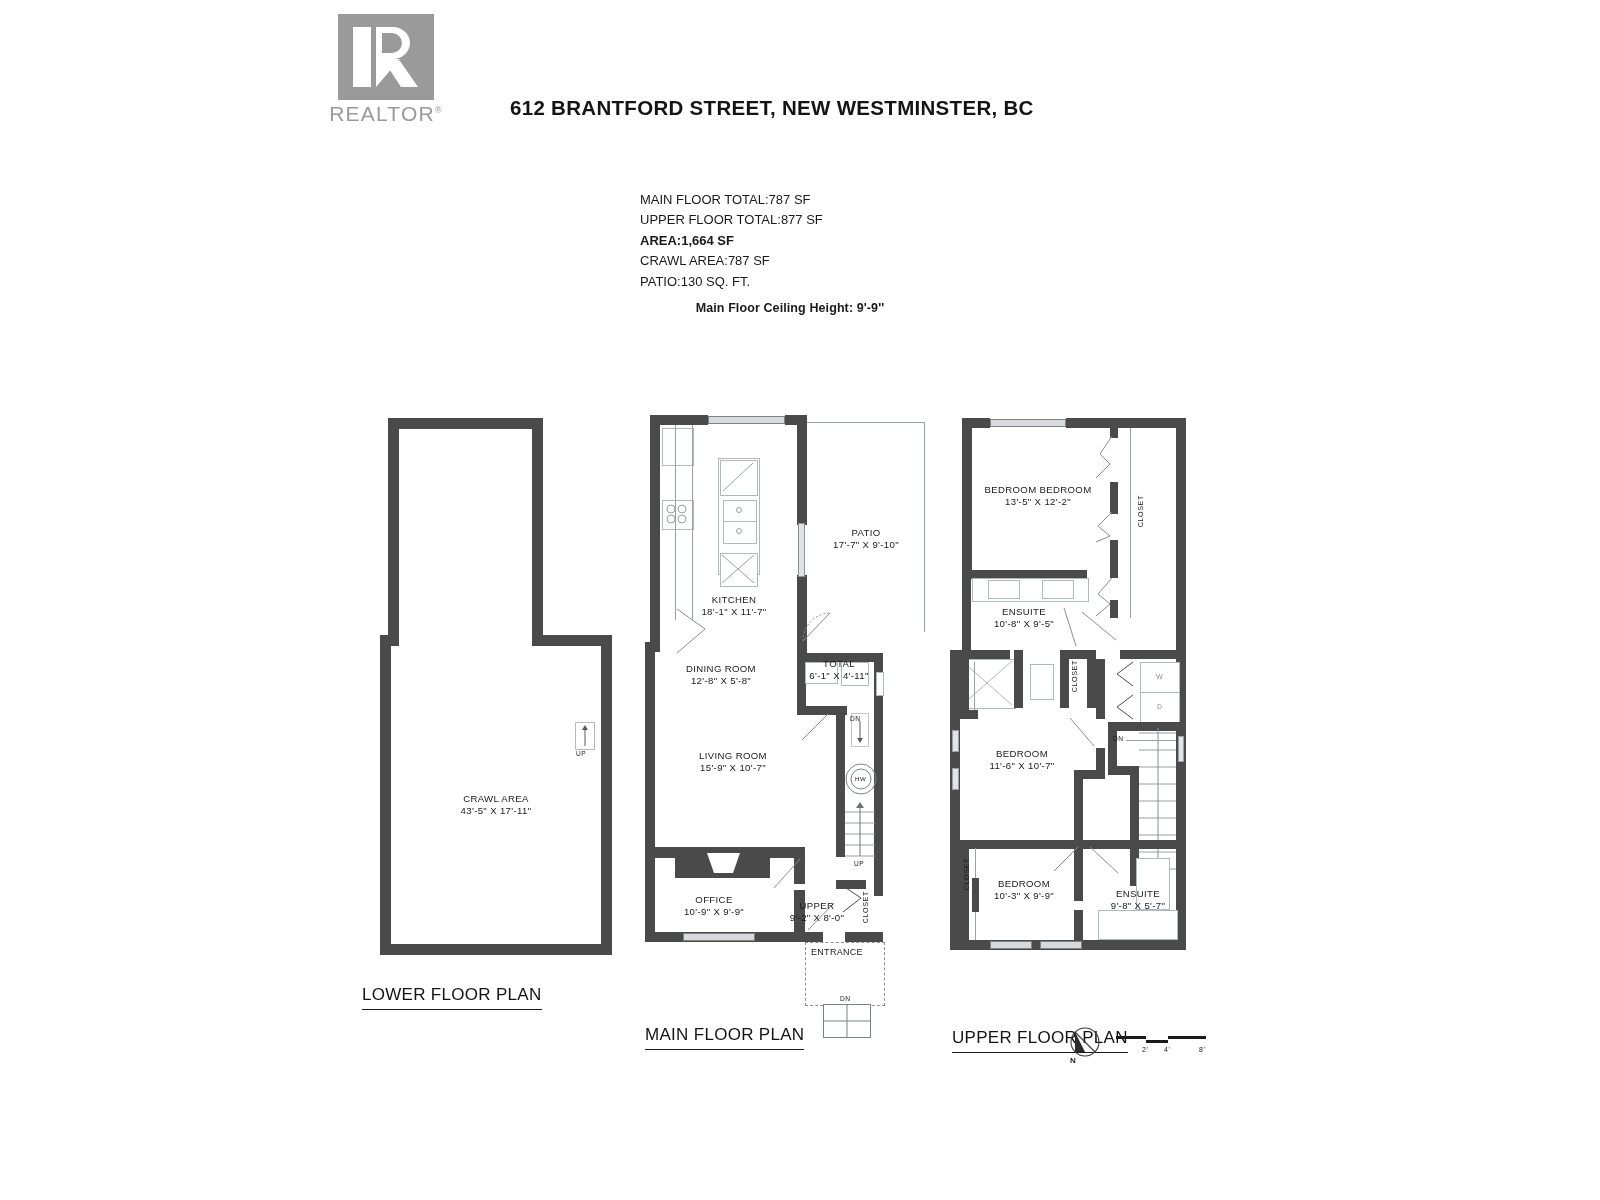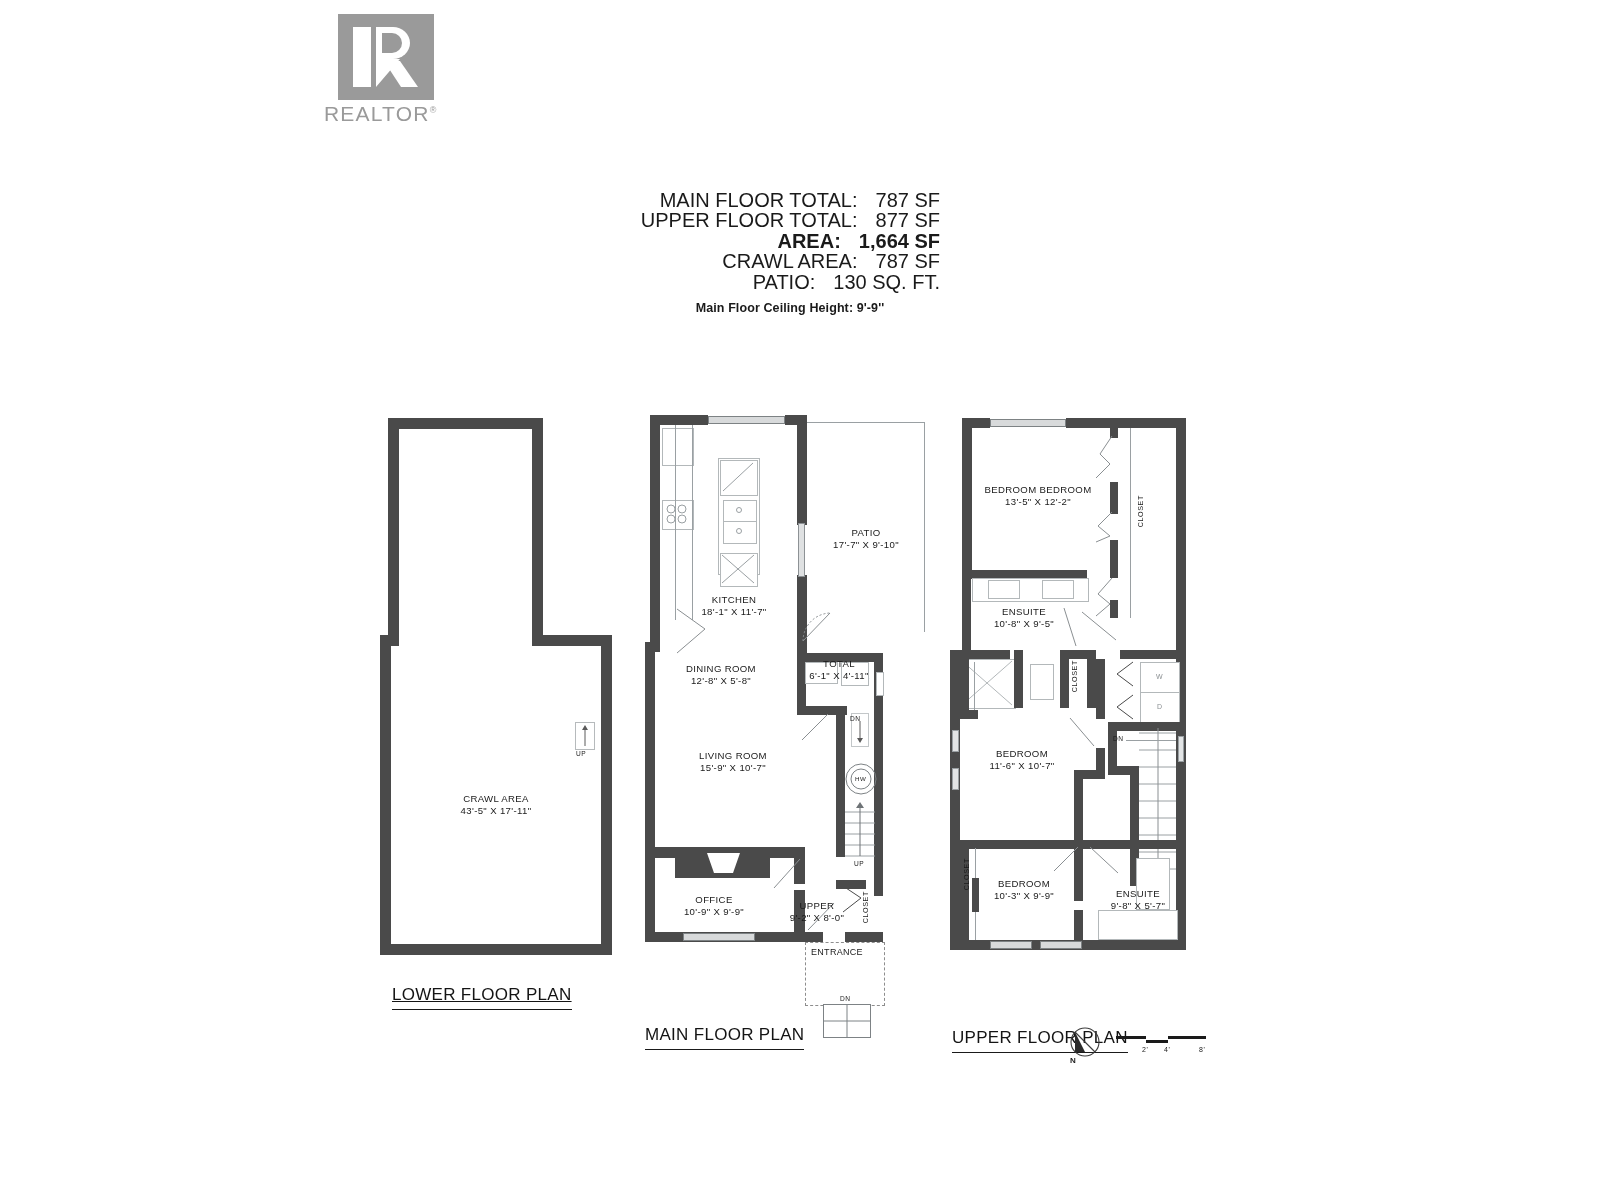--- a/index.html
+++ b/index.html
@@ -11,33 +11,33 @@
   }
   .abs{position:absolute;}
 
   
   #header-block{position:absolute;left:0;top:0;width:1600px;height:150px;}
   #realtor-logo{position:absolute;left:338px;top:14px;width:96px;height:110px;}
   #realtor-mark{
     position:absolute;left:0;top:0;width:96px;height:86px;background:#9a9a9a;
   }
   #realtor-word{
-    position:absolute;left:-14px;top:88px;width:124px;text-align:left;
+    position:absolute;left:-14px;top:88px;width:124px;text-align:center;
     font-size:21px;letter-spacing:1.2px;color:#9a9a9a;font-weight:400;
   }
   #realtor-word sup{font-size:9px;vertical-align:super;}
   #property-title{
     position:absolute;left:510px;top:96px;font-size:20.5px;font-weight:bold;
     letter-spacing:.3px;white-space:nowrap;color:#141414;
   }
 
   
   #summary-block{position:absolute;left:640px;top:190px;width:300px;}
-  .sum-row{display:flex;justify-content:flex-end;align-items:baseline;
-    font-size:20px;line-height:20.4px;white-space:nowrap;gap:18px;}
+  .sum-row{display:flex;justify-content:flex-start;align-items:baseline;
+    font-size:13px;line-height:20.4px;white-space:nowrap;}
   .sum-row .lbl{text-align:left;}
   .sum-row .val{text-align:right;}
   .sum-row.total .lbl,.sum-row.total .val{font-weight:bold;}
   #ceiling-note{margin-top:9px;text-align:center;font-size:12.5px;font-weight:bold;
     letter-spacing:.1px;}
 
   
   .plan{position:absolute;}
   .wall{position:absolute;background:#4a4a4a;}
   .thinline{position:absolute;background:#9aa0a3;}
@@ -73,20 +73,21 @@
         <path d="M38 13 L55 13 A17 16 0 0 1 55 45 L38 45 Z" fill="#ffffff"></path>
         <path d="M44 19 L54 19 A10 10 0 0 1 54 39 L44 39 Z" fill="#9a9a9a"></path>
         <path d="M46 47 L62 47 L80 73 L63 73 Z" fill="#ffffff"></path>
       </svg>
     </div>
     <div id="realtor-word">
       <span>REALTOR</span><sup>®</sup>
     </div>
   </div>
 
+  <div id="property-title">612 BRANTFORD STREET, NEW WESTMINSTER, BC</div>
 </div>
 
 <div id="summary-block">
   <div class="sum-row">
     <span class="lbl">MAIN FLOOR TOTAL:</span>
     <span class="val">787 SF</span>
   </div>
   <div class="sum-row">
     <span class="lbl">UPPER FLOOR TOTAL:</span>
     <span class="val">877 SF</span>
@@ -125,21 +126,21 @@
     </svg>
   </div>
   <div class="tiny" style="left:196px;top:340px;">UP</div>
 
   <div class="room-lbl" style="left:116px;top:383px;">
     <span class="nm">CRAWL AREA</span>
     <span class="dim">43'-5" X 17'-11"</span>
   </div>
 </div>
 
-<div class="caption" style="left:392px;top:985px;text-decoration:underline;">LOWER FLOOR PLAN</div>
+<div class="caption" style="left:362px;top:985px;">LOWER FLOOR PLAN</div>
 
 <div class="plan" id="main-plan" style="left:645px;top:410px;width:290px;height:625px;">
 
   <div class="wall" style="left:5px;top:5px;width:58px;height:10px;"></div>
   <div class="wall" style="left:140px;top:5px;width:22px;height:10px;"></div>
   <div class="wall" style="left:63px;top:6px;width:77px;height:8px;background:#d8dadb;border:1px solid #7d8284;box-sizing:border-box;"></div>
   <div class="wall" style="left:5px;top:5px;width:10px;height:235px;"></div>
   <div class="wall" style="left:152px;top:5px;width:10px;height:110px;"></div>
   <div class="wall" style="left:152px;top:165px;width:10px;height:80px;"></div>
   <div class="thinline" style="left:153px;top:113px;width:7px;height:54px;background:#dfe1e2;border:1px solid #8d9295;box-sizing:border-box;"></div>

